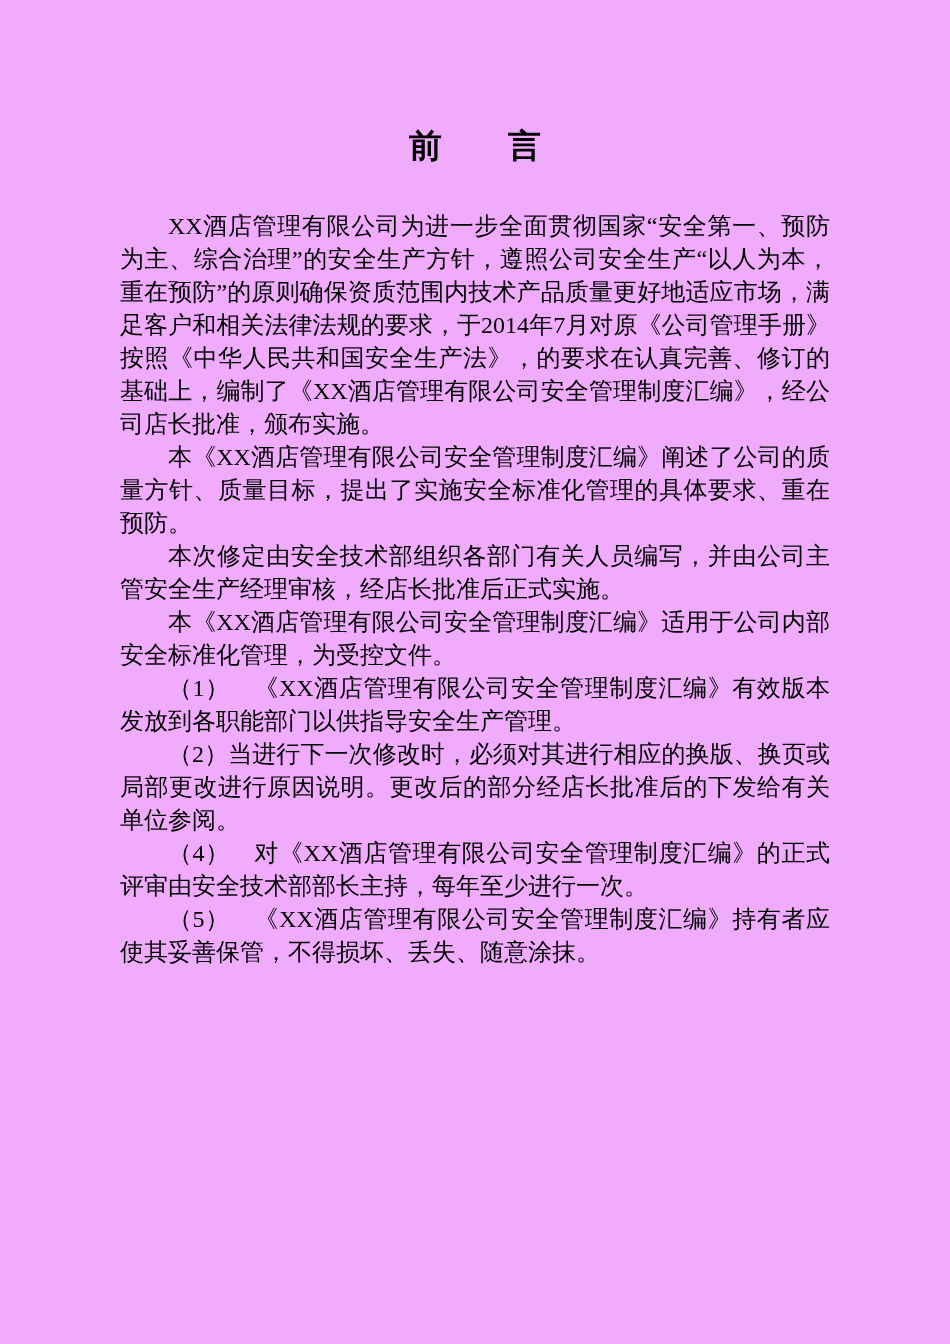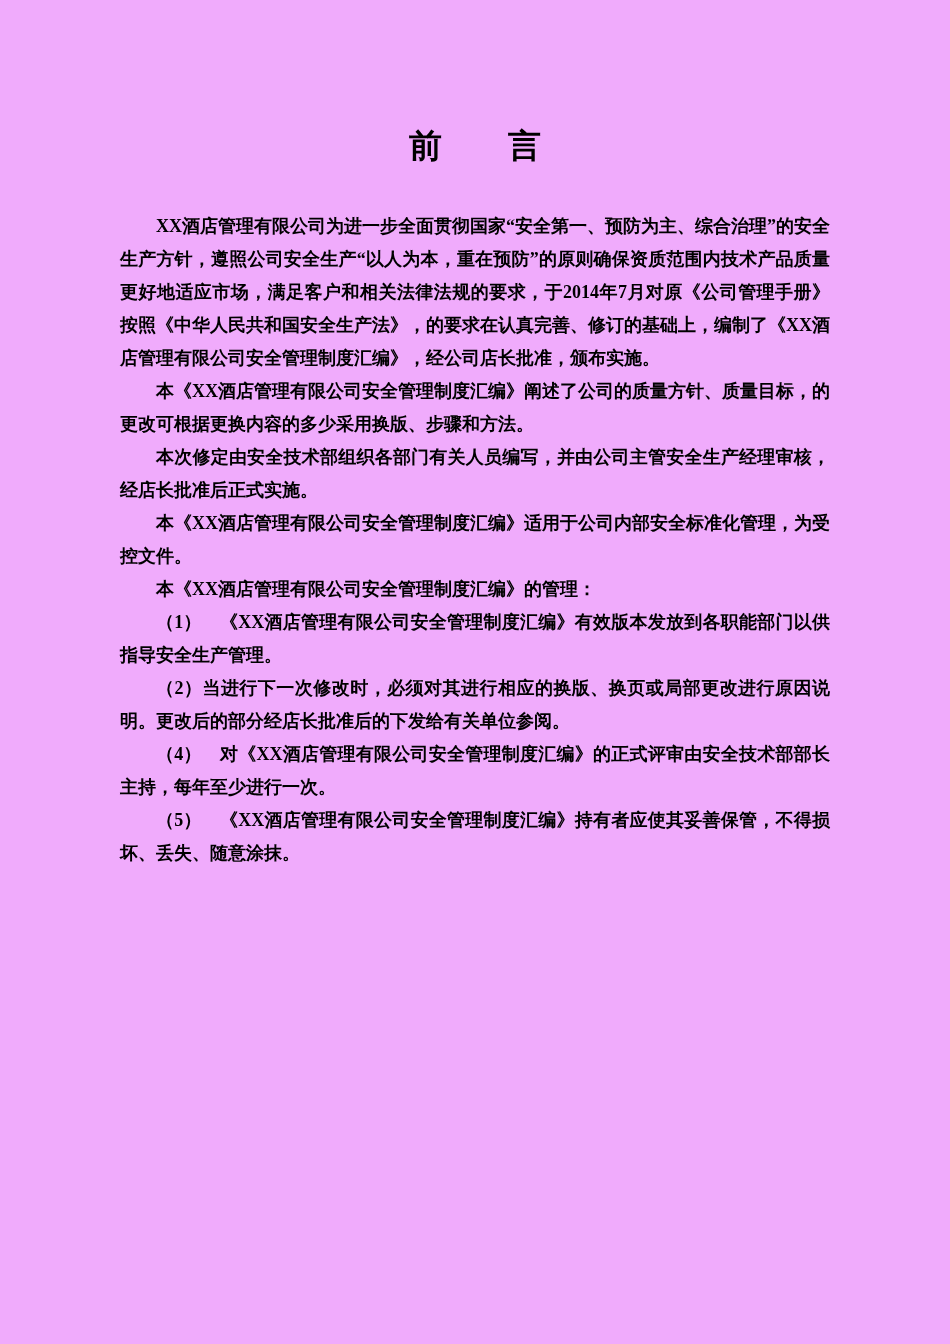--- a/index.html
+++ b/index.html
@@ -22,44 +22,42 @@
   .doc-title {
     margin: 0 0 44px 0;
     text-align: center;
     font-size: 33px;
     font-weight: bold;
     line-height: 40px;
     color: #000000;
   }
   .doc-para {
     margin: 0;
-    font-size: 18px;
+    font-size: 24px;
     line-height: 33px;
     text-align: justify;
     text-indent: 2em;
     word-break: break-all;
     color: #000000;
-    font-weight: bold;
   }
 </style>
 </head>
 <body>
 
 <div class="page">
   <h1 class="doc-title">前　　言</h1>
 
   <p class="doc-para">XX酒店管理有限公司为进一步全面贯彻国家“安全第一、预防为主、综合治理”的安全生产方针，遵照公司安全生产“以人为本，重在预防”的原则确保资质范围内技术产品质量更好地适应市场，满足客户和相关法律法规的要求，于2014年7月对原《公司管理手册》按照《中华人民共和国安全生产法》，的要求在认真完善、修订的基础上，编制了《XX酒店管理有限公司安全管理制度汇编》，经公司店长批准，颁布实施。</p>
 
-  <p class="doc-para">本《XX酒店管理有限公司安全管理制度汇编》阐述了公司的质量方针、质量目标，的更改可根据更换内容的多少采用换版、步骤和方法。</p>
+  <p class="doc-para">本《XX酒店管理有限公司安全管理制度汇编》阐述了公司的质量方针、质量目标，提出了实施安全标准化管理的具体要求、重在预防。</p>
 
   <p class="doc-para">本次修定由安全技术部组织各部门有关人员编写，并由公司主管安全生产经理审核，经店长批准后正式实施。</p>
 
   <p class="doc-para">本《XX酒店管理有限公司安全管理制度汇编》适用于公司内部安全标准化管理，为受控文件。</p>
 
-  <p class="doc-para">本《XX酒店管理有限公司安全管理制度汇编》的管理：</p>
 
   <p class="doc-para">（1）　《XX酒店管理有限公司安全管理制度汇编》有效版本发放到各职能部门以供指导安全生产管理。</p>
 
   <p class="doc-para">（2）当进行下一次修改时，必须对其进行相应的换版、换页或局部更改进行原因说明。更改后的部分经店长批准后的下发给有关单位参阅。</p>
 
 
   <p class="doc-para">（4）　对《XX酒店管理有限公司安全管理制度汇编》的正式评审由安全技术部部长主持，每年至少进行一次。</p>
 
   <p class="doc-para">（5）　《XX酒店管理有限公司安全管理制度汇编》持有者应使其妥善保管，不得损坏、丢失、随意涂抹。</p>
 </div>

